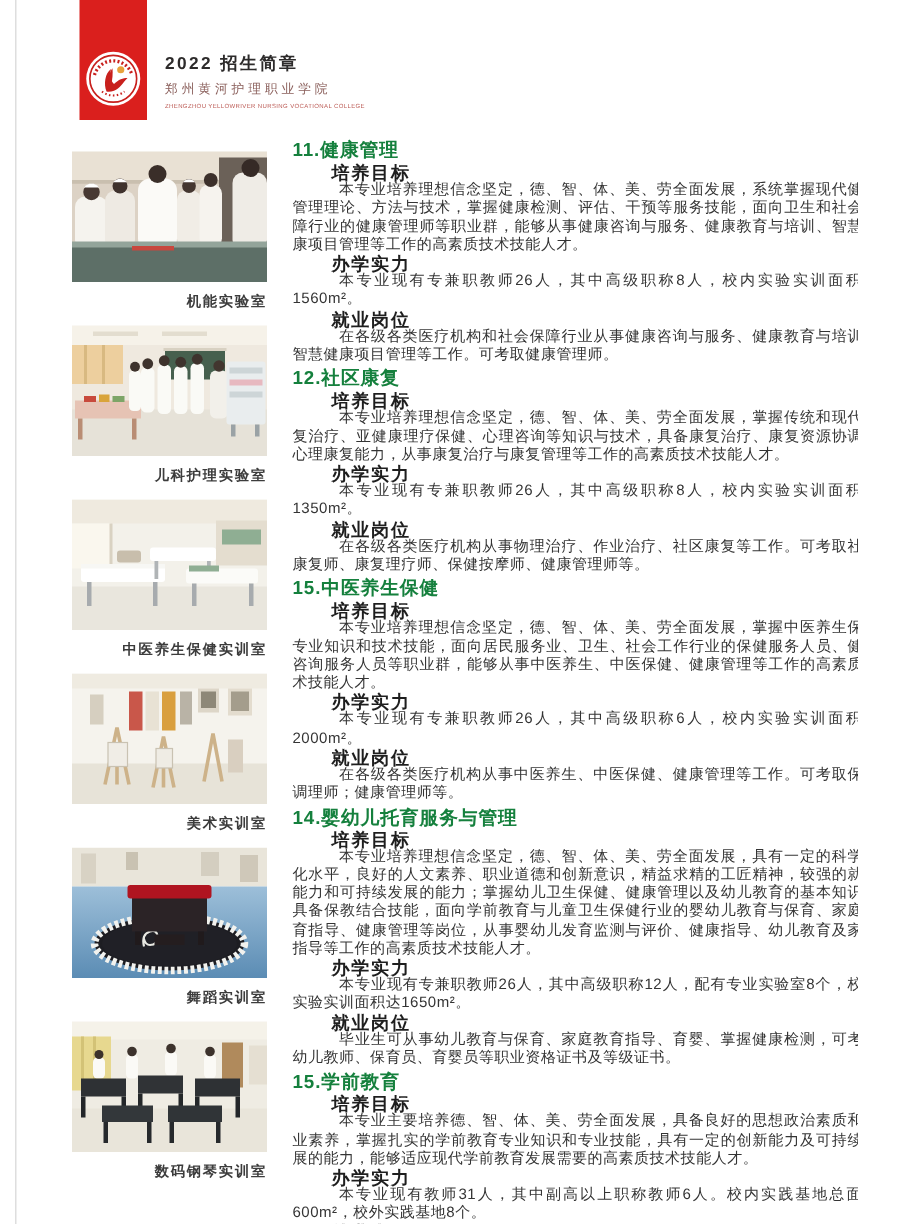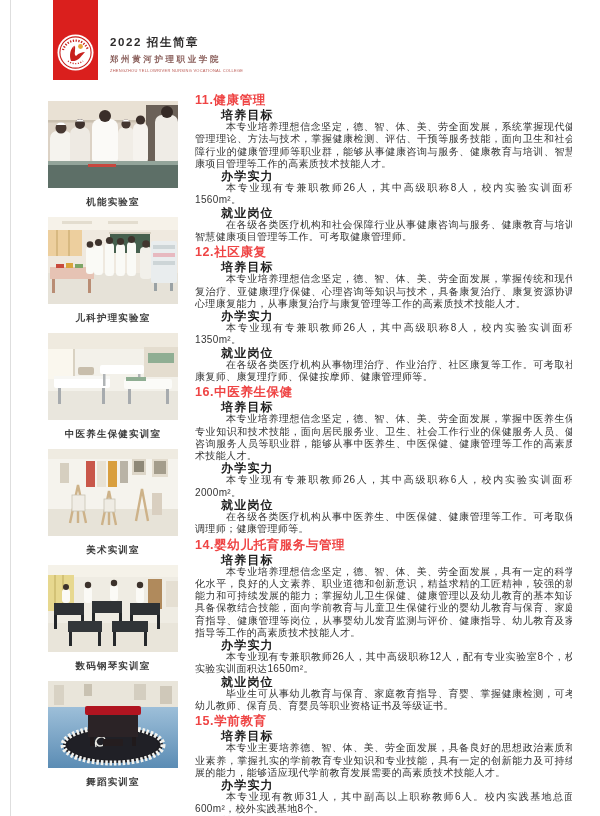--- a/index.html
+++ b/index.html
@@ -9,37 +9,37 @@
   }
   .edge{position:absolute;top:0;bottom:0;width:1px;background:#dedede;}
   .edge-left{left:10px;}
   .edge-right{left:592px;}
 
   
   .brand-block{position:absolute;left:53px;top:0;width:45px;height:80px;background:#da1f1d;}
   .brand-logo{position:absolute;left:4px;top:34px;width:37px;height:37px;}
   .header-text{position:absolute;left:110px;top:35px;}
   .doc-title{font-size:11.5px;font-weight:bold;color:#2d2b2b;letter-spacing:1.6px;white-space:nowrap;}
-  .school-cn{font-size:8.5px;font-weight:bold;color:#8a5f5b;letter-spacing:2.6px;margin-top:4px;white-space:nowrap;}
+  .school-cn{font-size:8.5px;font-weight:normal;color:#8a5f5b;letter-spacing:2.6px;margin-top:4px;white-space:nowrap;}
   .school-en{font-size:4px;color:#bb5a54;letter-spacing:0.25px;margin-top:2px;white-space:nowrap;}
 
   
   .photo-rail{position:absolute;left:48px;top:101px;width:130px;}
   .lab-figure{margin:0 0 9px 0;padding:0;}
   .lab-figure svg{display:block;width:130px;height:87px;}
   .lab-caption{
-    display:block;text-align:center;font-size:9.5px;font-weight:bold;color:#3c3c3c;
+    display:block;text-align:right;font-size:9.5px;font-weight:bold;color:#3c3c3c;
     letter-spacing:1.2px;margin-top:7px;height:13px;line-height:13px;white-space:nowrap;
   }
 
   
   .content-col{position:absolute;left:195px;top:91px;width:391px;}
   .section{margin:0;}
   .section-heading{
-    margin:2px 0 1px 0;font-size:12.5px;font-weight:bold;color:#ef4444;
+    margin:2px 0 1px 0;font-size:12.5px;font-weight:bold;color:#15803d;
     line-height:15px;letter-spacing:0.6px;
   }
   .block-label{
     font-size:12px;font-weight:bold;color:#1e1e1e;line-height:12.2px;
     padding-left:26px;letter-spacing:1.2px;margin:0;
   }
   .block-text{
     font-size:10px;color:#343434;line-height:12.2px;margin:0;
     text-align:justify;text-justify:inter-ideograph;text-indent:31px;letter-spacing:0.35px;
   }
@@ -198,63 +198,20 @@
         </g>
         <rect x="24" y="46" width="13" height="16" fill="#f0ede6" stroke="#c9c2b2" stroke-width="0.8"></rect>
         <rect x="56" y="50" width="11" height="13" fill="#efece4" stroke="#c9c2b2" stroke-width="0.8"></rect>
         <rect x="104" y="44" width="10" height="22" fill="#d9cfc0"></rect>
       </svg>
       <figcaption class="lab-caption">美术实训室</figcaption>
     </figure>
 
     <figure class="lab-figure">
       <svg viewBox="0 0 130 87">
-        <rect width="130" height="87" fill="#efece3"></rect>
-        <rect width="130" height="12" fill="#f5f2e9"></rect>
-        <rect x="0" y="10" width="26" height="36" fill="#e7d88f"></rect>
-        <rect x="6" y="10" width="2" height="36" fill="#d3c276"></rect>
-        <rect x="14" y="10" width="2" height="36" fill="#d3c276"></rect>
-        <rect x="100" y="14" width="14" height="30" fill="#b08a5c"></rect>
-        <rect x="118" y="16" width="12" height="26" fill="#e5dfd2"></rect>
-        <rect x="0" y="58" width="130" height="29" fill="#e9e5da"></rect>
-        <g fill="#fbfaf6">
-          <rect x="36" y="22" width="8" height="16" rx="3"></rect>
-          <rect x="62" y="20" width="8" height="16" rx="3"></rect>
-          <rect x="88" y="22" width="8" height="16" rx="3"></rect>
-          <rect x="14" y="24" width="8" height="14" rx="3"></rect>
-        </g>
-        <g fill="#3c322c">
-          <circle cx="40" cy="20" r="3.2"></circle>
-          <circle cx="66" cy="18" r="3.2"></circle>
-          <circle cx="92" cy="20" r="3.2"></circle>
-          <circle cx="18" cy="22" r="3"></circle>
-        </g>
-        <g>
-          <rect x="6" y="38" width="30" height="12" fill="#2e3134"></rect>
-          <rect x="6" y="50" width="3" height="14" fill="#232629"></rect>
-          <rect x="33" y="50" width="3" height="14" fill="#232629"></rect>
-          <rect x="44" y="36" width="30" height="12" fill="#303336"></rect>
-          <rect x="44" y="48" width="3" height="14" fill="#242729"></rect>
-          <rect x="71" y="48" width="3" height="14" fill="#242729"></rect>
-          <rect x="82" y="38" width="30" height="12" fill="#2e3134"></rect>
-          <rect x="82" y="50" width="3" height="14" fill="#232629"></rect>
-          <rect x="109" y="50" width="3" height="14" fill="#232629"></rect>
-          <rect x="20" y="56" width="34" height="11" fill="#33373a"></rect>
-          <rect x="21" y="67" width="3" height="14" fill="#26292c"></rect>
-          <rect x="50" y="67" width="3" height="14" fill="#26292c"></rect>
-          <rect x="64" y="56" width="36" height="11" fill="#303437"></rect>
-          <rect x="65" y="67" width="3" height="14" fill="#26292c"></rect>
-          <rect x="96" y="67" width="3" height="14" fill="#26292c"></rect>
-        </g>
-      </svg>
-      <figcaption class="lab-caption">数码钢琴实训室</figcaption>
-    </figure>
-
-    <figure class="lab-figure">
-      <svg viewBox="0 0 130 87">
         <defs>
           <linearGradient id="danceFloor" x1="0" y1="0" x2="0" y2="1">
             <stop offset="0" stop-color="#9dbfd9"></stop>
             <stop offset="1" stop-color="#5b8cb4"></stop>
           </linearGradient>
         </defs>
         <rect width="130" height="26" fill="#e9e5da"></rect>
         <rect x="6" y="4" width="10" height="20" fill="#d8d2c4"></rect>
         <rect x="36" y="3" width="8" height="12" fill="#c9c2b2"></rect>
         <rect x="86" y="3" width="12" height="16" fill="#d4cec0"></rect>
@@ -266,20 +223,63 @@
         <path d="M48 66 q-2 -8 4 -10 q5 -1.5 5 4 q0 5 -5 5 q-3 0 -4 -4 m5 -8 q1 -5 3 -7" stroke="#e8e8e2" stroke-width="1.4" fill="none"></path>
         <rect x="40" y="30" width="50" height="26" fill="#2b2326"></rect>
         <rect x="37" y="25" width="56" height="9" rx="2" fill="#b01420"></rect>
         <rect x="42" y="56" width="4" height="9" fill="#201a1c"></rect>
         <rect x="84" y="56" width="4" height="9" fill="#201a1c"></rect>
         <rect x="55" y="58" width="20" height="7" fill="#241d1f"></rect>
       </svg>
       <figcaption class="lab-caption">舞蹈实训室</figcaption>
     </figure>
 
+    <figure class="lab-figure">
+      <svg viewBox="0 0 130 87">
+        <rect width="130" height="87" fill="#efece3"></rect>
+        <rect width="130" height="12" fill="#f5f2e9"></rect>
+        <rect x="0" y="10" width="26" height="36" fill="#e7d88f"></rect>
+        <rect x="6" y="10" width="2" height="36" fill="#d3c276"></rect>
+        <rect x="14" y="10" width="2" height="36" fill="#d3c276"></rect>
+        <rect x="100" y="14" width="14" height="30" fill="#b08a5c"></rect>
+        <rect x="118" y="16" width="12" height="26" fill="#e5dfd2"></rect>
+        <rect x="0" y="58" width="130" height="29" fill="#e9e5da"></rect>
+        <g fill="#fbfaf6">
+          <rect x="36" y="22" width="8" height="16" rx="3"></rect>
+          <rect x="62" y="20" width="8" height="16" rx="3"></rect>
+          <rect x="88" y="22" width="8" height="16" rx="3"></rect>
+          <rect x="14" y="24" width="8" height="14" rx="3"></rect>
+        </g>
+        <g fill="#3c322c">
+          <circle cx="40" cy="20" r="3.2"></circle>
+          <circle cx="66" cy="18" r="3.2"></circle>
+          <circle cx="92" cy="20" r="3.2"></circle>
+          <circle cx="18" cy="22" r="3"></circle>
+        </g>
+        <g>
+          <rect x="6" y="38" width="30" height="12" fill="#2e3134"></rect>
+          <rect x="6" y="50" width="3" height="14" fill="#232629"></rect>
+          <rect x="33" y="50" width="3" height="14" fill="#232629"></rect>
+          <rect x="44" y="36" width="30" height="12" fill="#303336"></rect>
+          <rect x="44" y="48" width="3" height="14" fill="#242729"></rect>
+          <rect x="71" y="48" width="3" height="14" fill="#242729"></rect>
+          <rect x="82" y="38" width="30" height="12" fill="#2e3134"></rect>
+          <rect x="82" y="50" width="3" height="14" fill="#232629"></rect>
+          <rect x="109" y="50" width="3" height="14" fill="#232629"></rect>
+          <rect x="20" y="56" width="34" height="11" fill="#33373a"></rect>
+          <rect x="21" y="67" width="3" height="14" fill="#26292c"></rect>
+          <rect x="50" y="67" width="3" height="14" fill="#26292c"></rect>
+          <rect x="64" y="56" width="36" height="11" fill="#303437"></rect>
+          <rect x="65" y="67" width="3" height="14" fill="#26292c"></rect>
+          <rect x="96" y="67" width="3" height="14" fill="#26292c"></rect>
+        </g>
+      </svg>
+      <figcaption class="lab-caption">数码钢琴实训室</figcaption>
+    </figure>
+
   </div>
 
   <div class="content-col">
 
     <div class="section">
       <h3 class="section-heading">11.健康管理</h3>
       <p class="block-label">培养目标</p>
       <p class="block-text">本专业培养理想信念坚定，德、智、体、美、劳全面发展，系统掌握现代健康管理理论、方法与技术，掌握健康检测、评估、干预等服务技能，面向卫生和社会保障行业的健康管理师等职业群，能够从事健康咨询与服务、健康教育与培训、智慧健康项目管理等工作的高素质技术技能人才。</p>
       <p class="block-label">办学实力</p>
       <p class="block-text">本专业现有专兼职教师26人，其中高级职称8人，校内实验实训面积达1560m²。</p>
@@ -291,21 +291,21 @@
       <h3 class="section-heading">12.社区康复</h3>
       <p class="block-label">培养目标</p>
       <p class="block-text">本专业培养理想信念坚定，德、智、体、美、劳全面发展，掌握传统和现代康复治疗、亚健康理疗保健、心理咨询等知识与技术，具备康复治疗、康复资源协调、心理康复能力，从事康复治疗与康复管理等工作的高素质技术技能人才。</p>
       <p class="block-label">办学实力</p>
       <p class="block-text">本专业现有专兼职教师26人，其中高级职称8人，校内实验实训面积达1350m²。</p>
       <p class="block-label">就业岗位</p>
       <p class="block-text">在各级各类医疗机构从事物理治疗、作业治疗、社区康复等工作。可考取社区康复师、康复理疗师、保健按摩师、健康管理师等。</p>
     </div>
 
     <div class="section">
-      <h3 class="section-heading">16.中医养生保健</h3>
+      <h3 class="section-heading">15.中医养生保健</h3>
       <p class="block-label">培养目标</p>
       <p class="block-text">本专业培养理想信念坚定，德、智、体、美、劳全面发展，掌握中医养生保健专业知识和技术技能，面向居民服务业、卫生、社会工作行业的保健服务人员、健康咨询服务人员等职业群，能够从事中医养生、中医保健、健康管理等工作的高素质技术技能人才。</p>
       <p class="block-label">办学实力</p>
       <p class="block-text">本专业现有专兼职教师26人，其中高级职称6人，校内实验实训面积达2000m²。</p>
       <p class="block-label">就业岗位</p>
       <p class="block-text">在各级各类医疗机构从事中医养生、中医保健、健康管理等工作。可考取保健调理师；健康管理师等。</p>
     </div>
 
     <div class="section">
       <h3 class="section-heading">14.婴幼儿托育服务与管理</h3>

